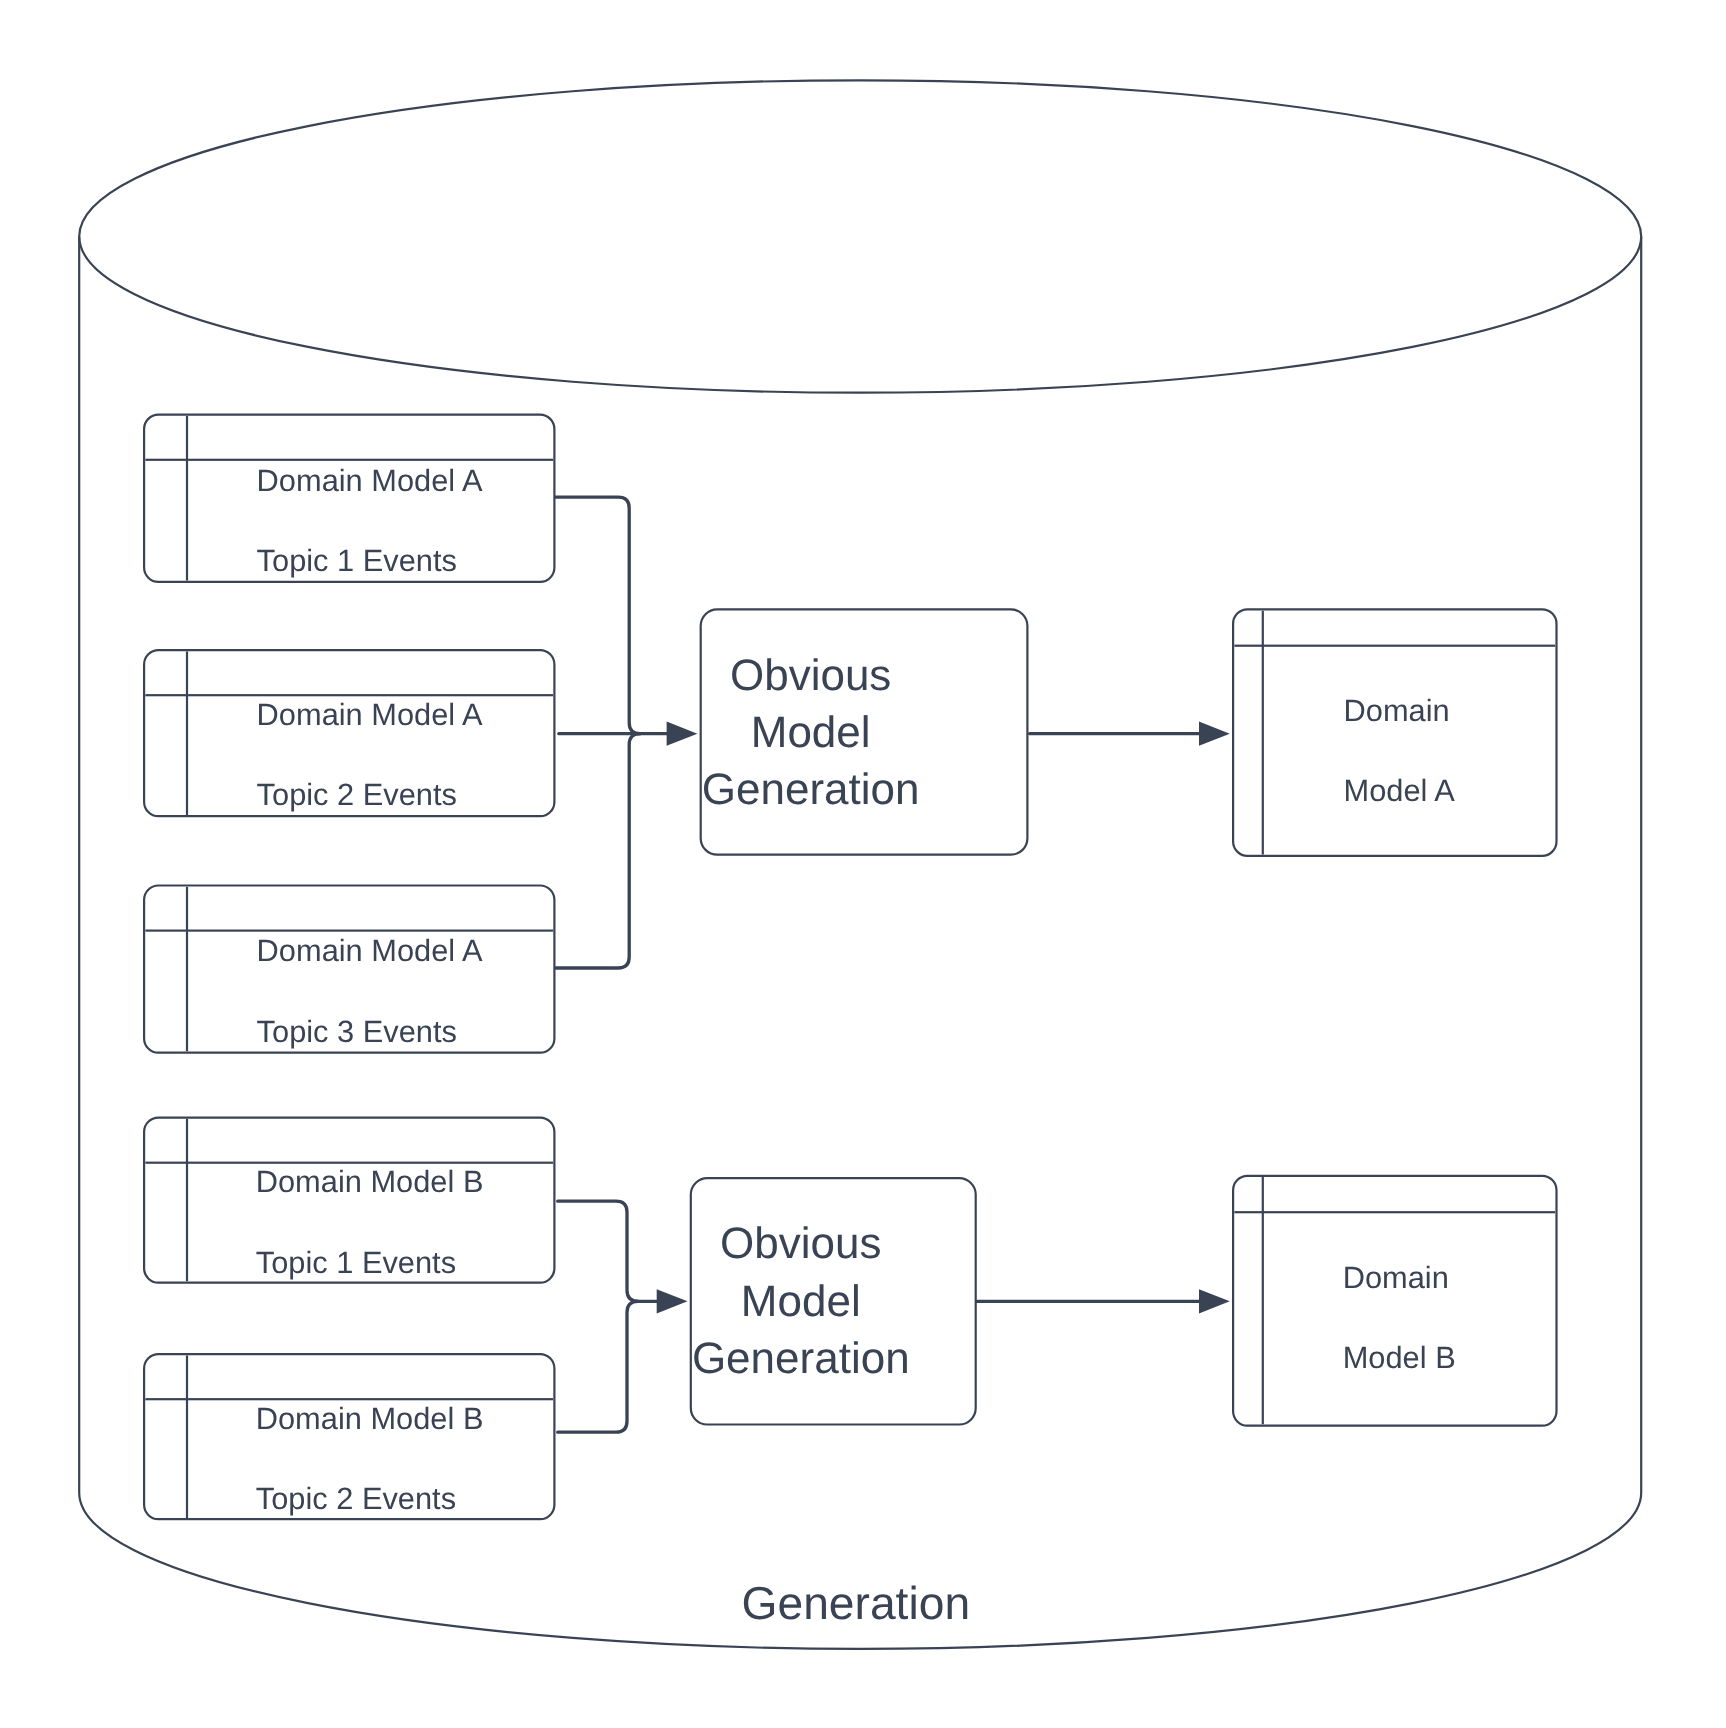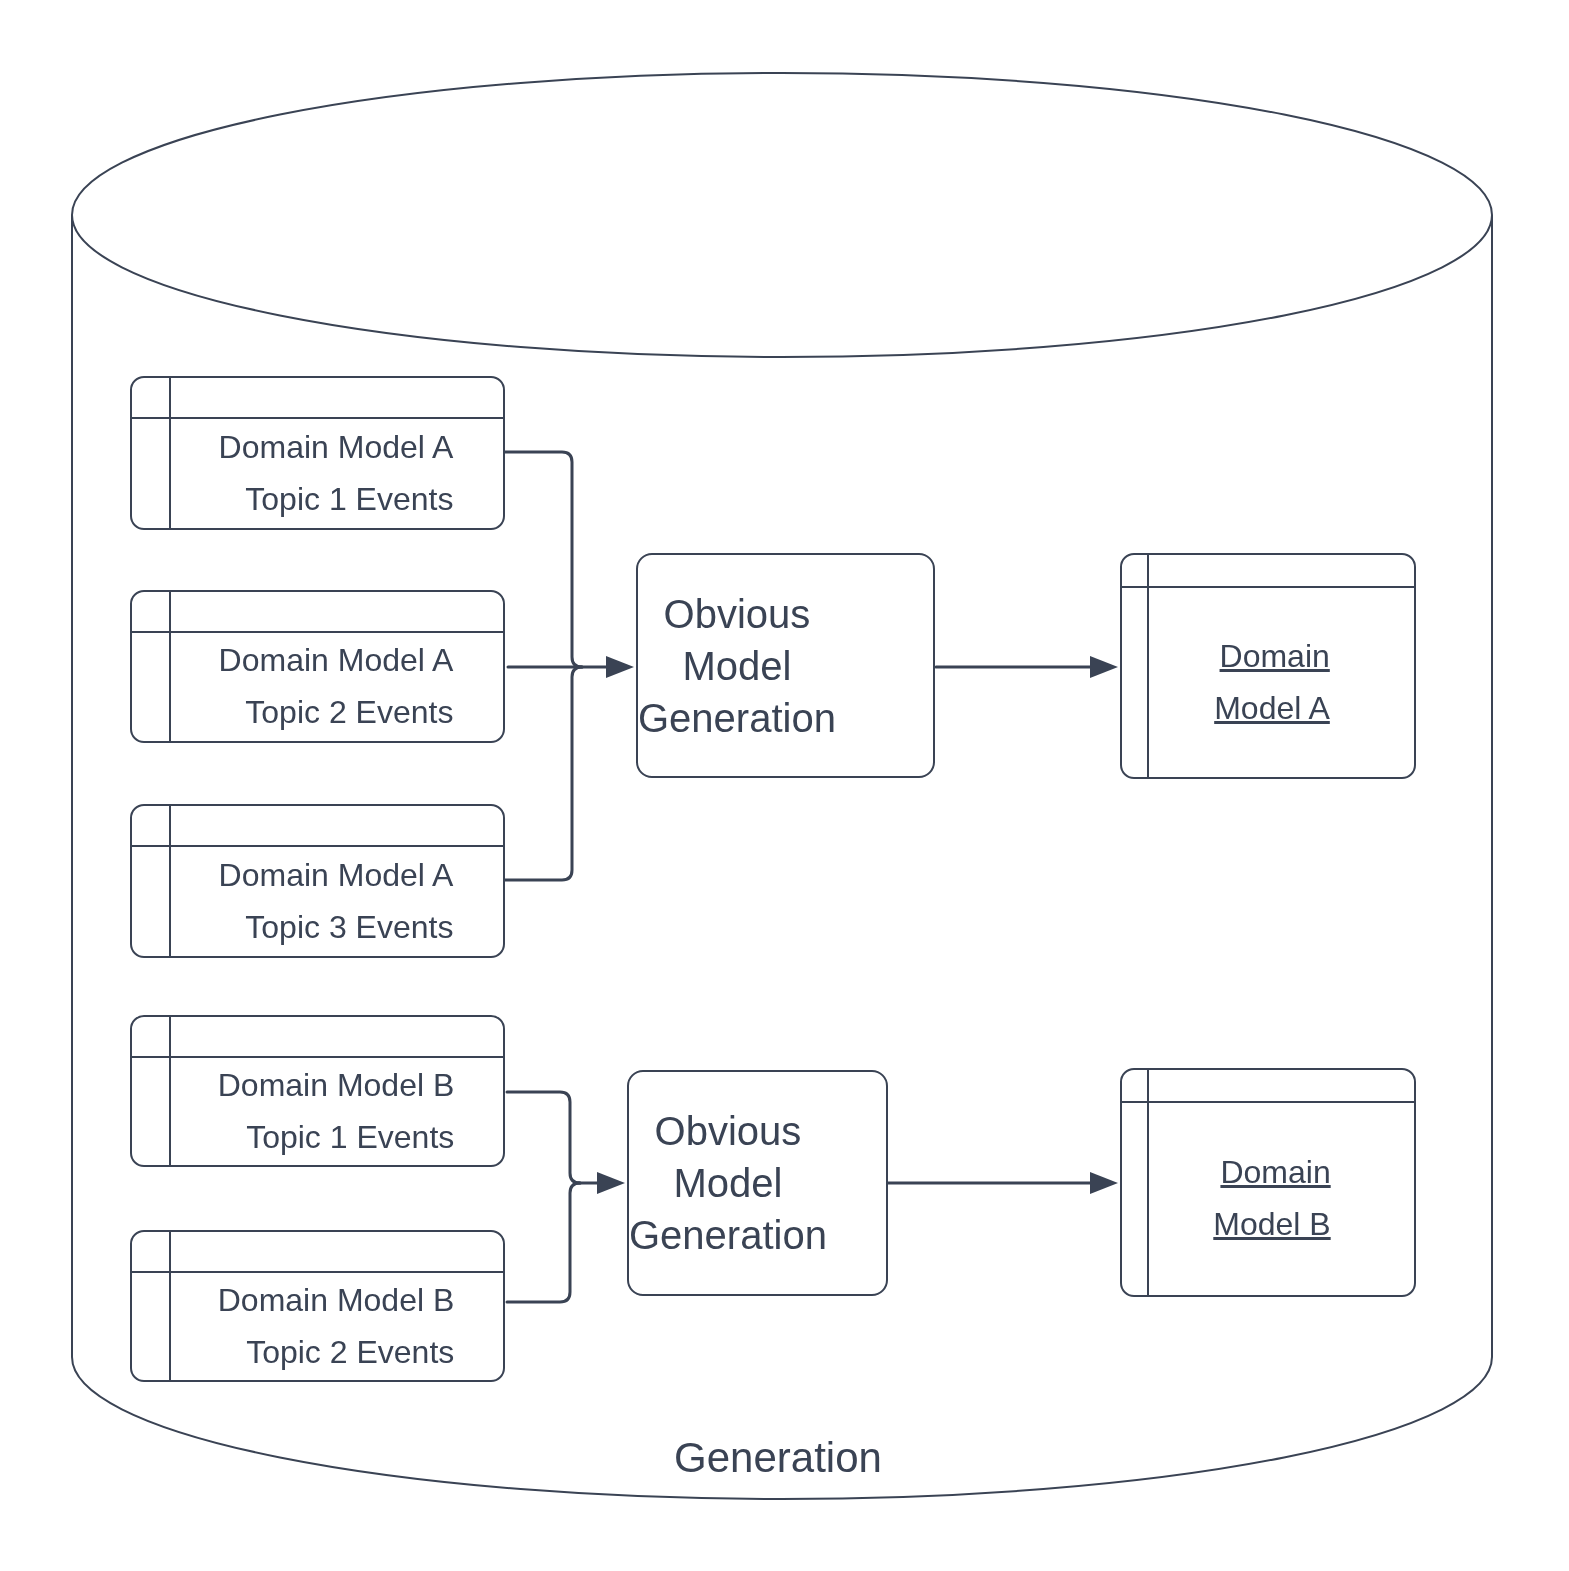--- a/index.html
+++ b/index.html
@@ -35,27 +35,27 @@
     position:absolute;left:0;top:0;bottom:0;width:37px;
     border-right:2px solid var(--stroke);
   }
   .ts-header{
     position:absolute;left:0;top:0;right:0;height:39px;
     border-bottom:2px solid var(--stroke);
   }
   .ts-label{
     position:absolute;left:37px;top:39px;right:0;bottom:0;
     display:flex;align-items:center;justify-content:center;
-    text-align:right;white-space:pre-line;
-    font-size:32px;line-height:52px;
+    text-align:left;white-space:pre-line;
+    font-size:28px;line-height:73px;
   }
   
   .table-shape.model .ts-strip{width:25px;}
   .table-shape.model .ts-header{height:31px;}
-  .table-shape.model .ts-label{left:8px;top:31px;text-decoration:underline;}
+  .table-shape.model .ts-label{left:8px;top:31px;}
 
   
   .process-box{
     position:absolute;
     box-sizing:border-box;
     background:var(--fill);
     border:2px solid var(--stroke);
     border-radius:16px;
     display:flex;align-items:center;
   }

